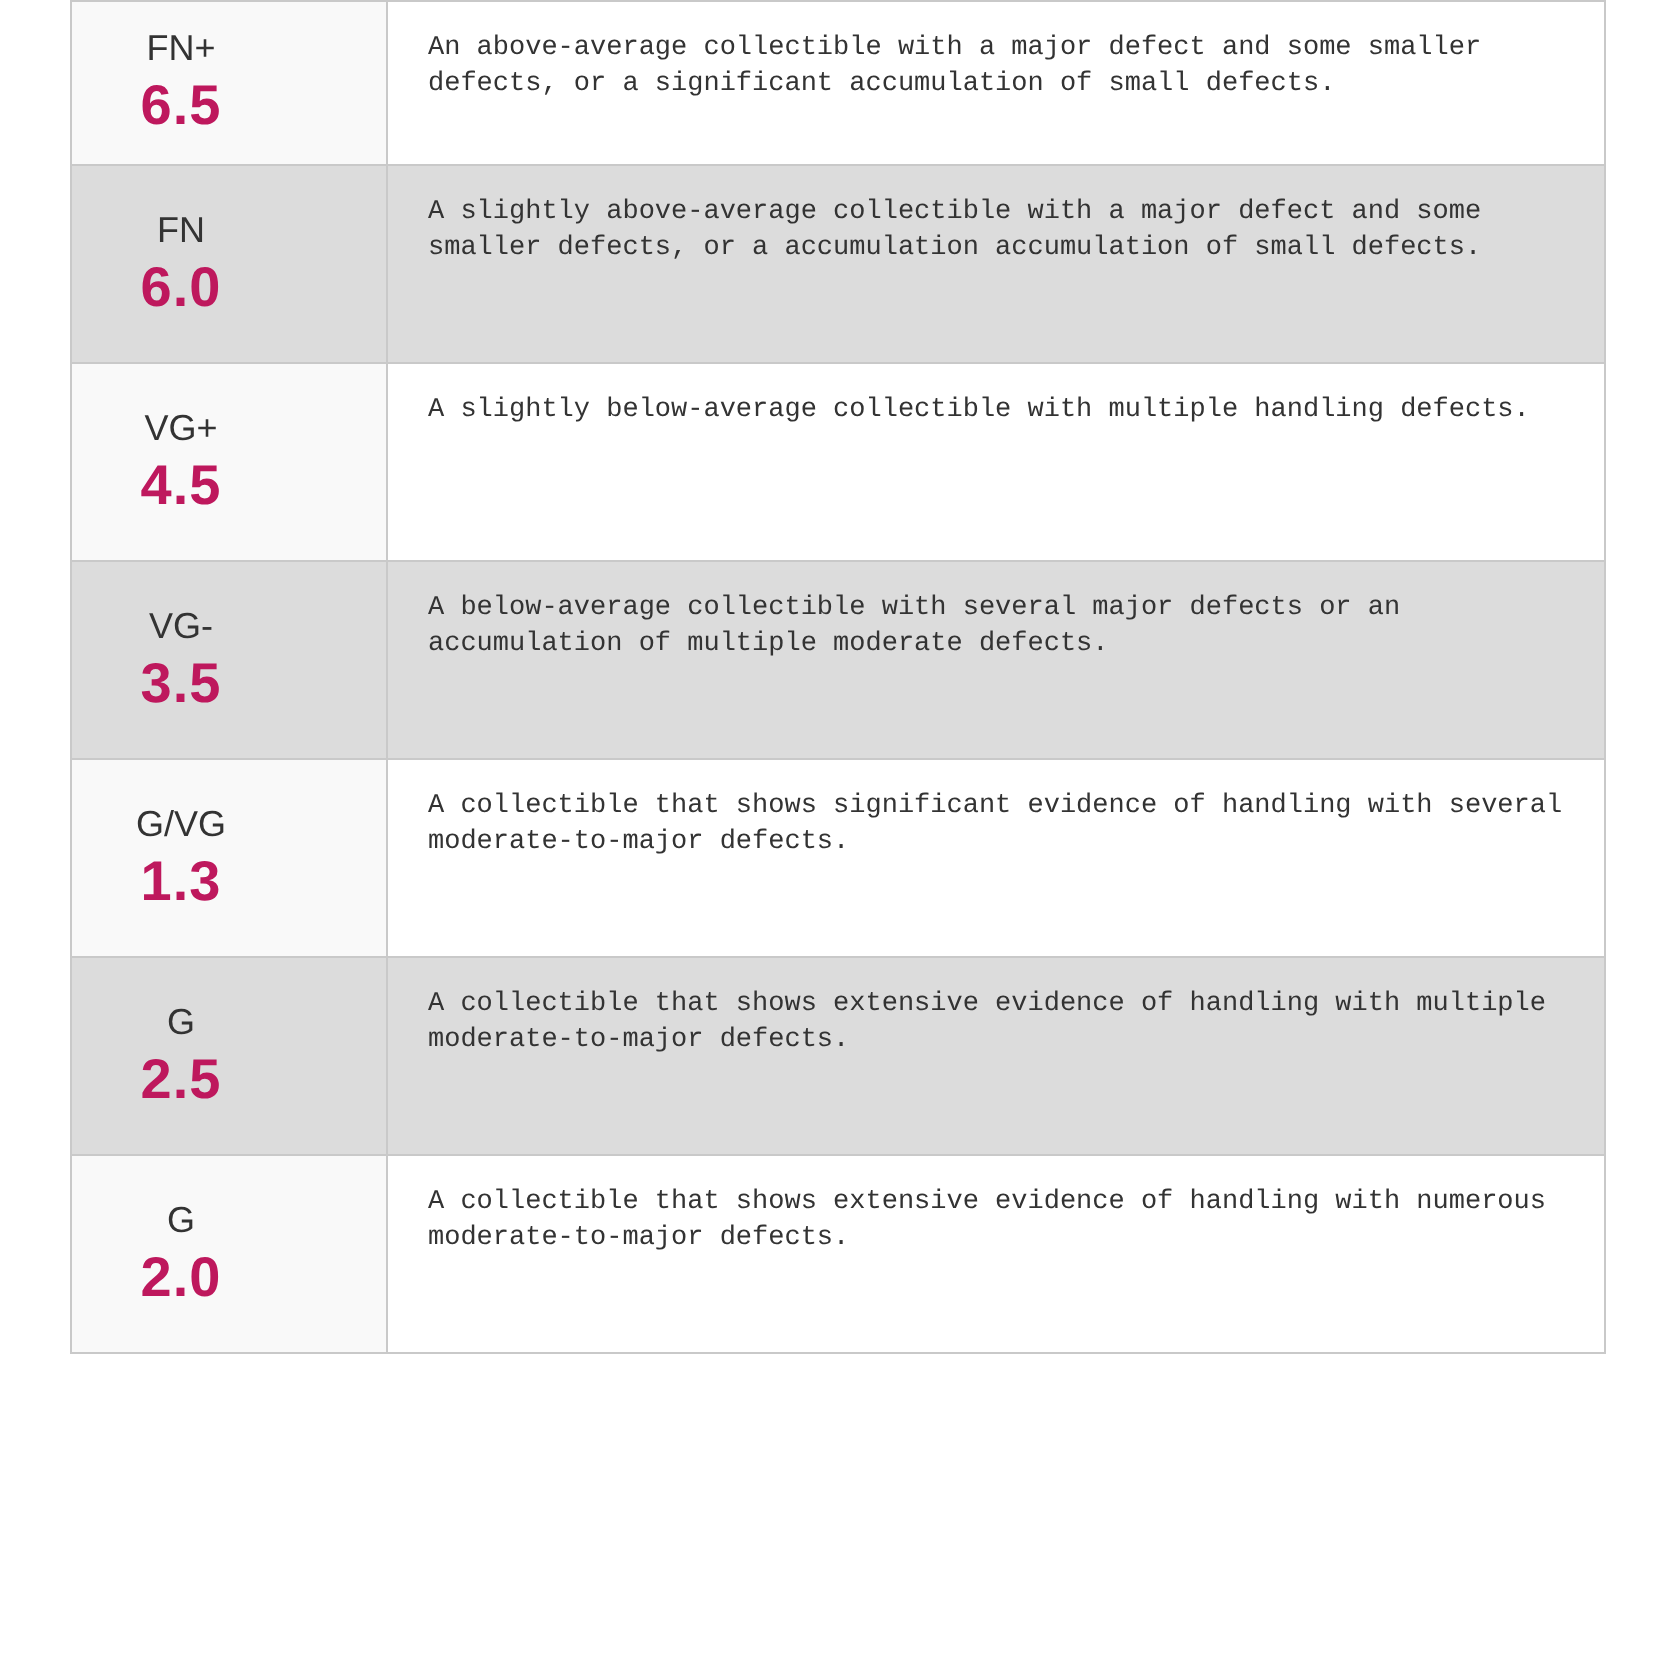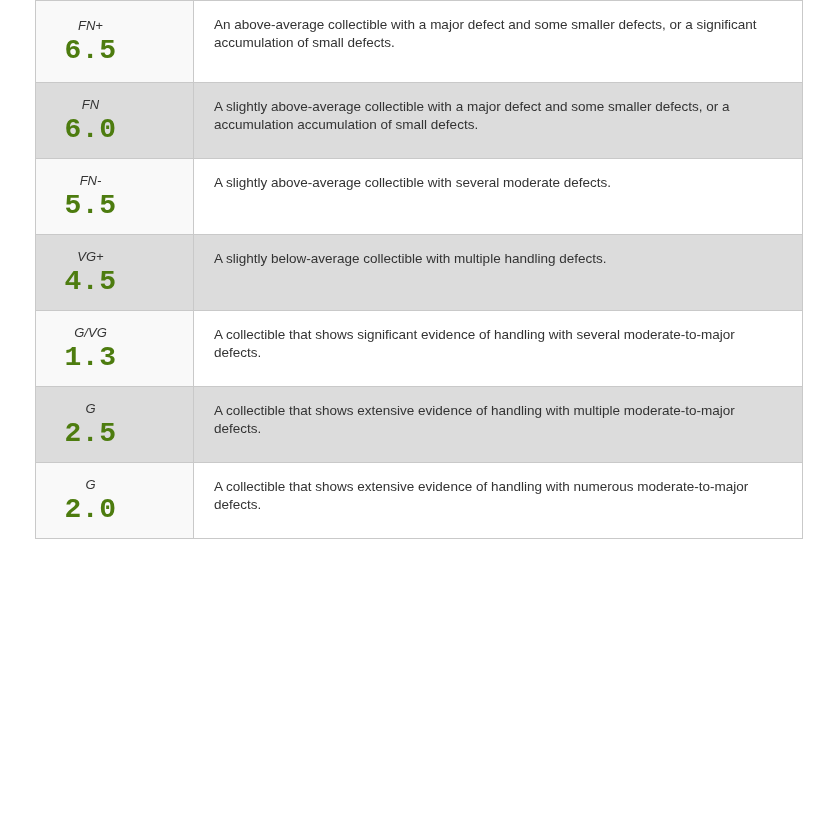--- a/index.html
+++ b/index.html
@@ -18,52 +18,51 @@
     border-collapse: collapse;
     table-layout: fixed;
     margin-left: 35px;
     width: 767px;
   }
   .col-grade { width: 158px; }
   .col-desc  { width: 609px; }
   .grade-table td {
     border: 1px solid var(--border-color, #c9c9c9);
   }
-  .grade-row { height: 76px; }
+  .grade-row { height: 99px; }
   .grade-row.first { height: 82px; }
   .grade-cell {
     background: var(--grade-cell-bg, #f9f9f9);
     text-align: center;
     vertical-align: middle;
     padding: 0 48px 0 0;
   }
   .desc-cell {
     background: var(--description-cell-bg, #ffffff);
     vertical-align: top;
     padding: 15px 20px 10px 20px;
     font-size: 13.5px;
     line-height: 18px;
     color: #333333;
+    font-family: Liberation Mono, monospace;
   }
   .grade-row:nth-child(even) .grade-cell,
   .grade-row:nth-child(even) .desc-cell {
     background: var(--shaded-row-bg, #dcdcdc);
   }
   .grade-label {
-    font-size: 13px;
+    font-size: 18px;
     color: #333333;
-    font-style: italic;
   }
   .grade-value {
     font-size: 28px;
     font-weight: bold;
-    color: #4d7c0f;
+    color: #be185d;
     margin-top: 2px;
     letter-spacing: 0.5px;
-    font-family: Liberation Mono, monospace;
   }
 </style>
 </head>
 <body>
 
 <div class="page">
   <table class="grade-table">
     <colgroup>
         <col class="col-grade">
         <col class="col-desc">
@@ -78,31 +77,31 @@
       </tr>
       <tr class="grade-row">
         <td class="grade-cell">
           <div class="grade-label">FN</div>
           <div class="grade-value">6.0</div>
         </td>
         <td class="desc-cell">A slightly above-average collectible with a major defect and some smaller defects, or a accumulation accumulation of small defects.</td>
       </tr>
       <tr class="grade-row">
         <td class="grade-cell">
-          <div class="grade-label">FN-</div>
-          <div class="grade-value">5.5</div>
-        </td>
-        <td class="desc-cell">A slightly above-average collectible with several moderate defects.</td>
-      </tr>
-      <tr class="grade-row">
-        <td class="grade-cell">
           <div class="grade-label">VG+</div>
           <div class="grade-value">4.5</div>
         </td>
         <td class="desc-cell">A slightly below-average collectible with multiple handling defects.</td>
+      </tr>
+      <tr class="grade-row">
+        <td class="grade-cell">
+          <div class="grade-label">VG-</div>
+          <div class="grade-value">3.5</div>
+        </td>
+        <td class="desc-cell">A below-average collectible with several major defects or an accumulation of multiple moderate defects.</td>
       </tr>
       <tr class="grade-row">
         <td class="grade-cell">
           <div class="grade-label">G/VG</div>
           <div class="grade-value">1.3</div>
         </td>
         <td class="desc-cell">A collectible that shows significant evidence of handling with several moderate-to-major defects.</td>
       </tr>
       <tr class="grade-row">
         <td class="grade-cell">

